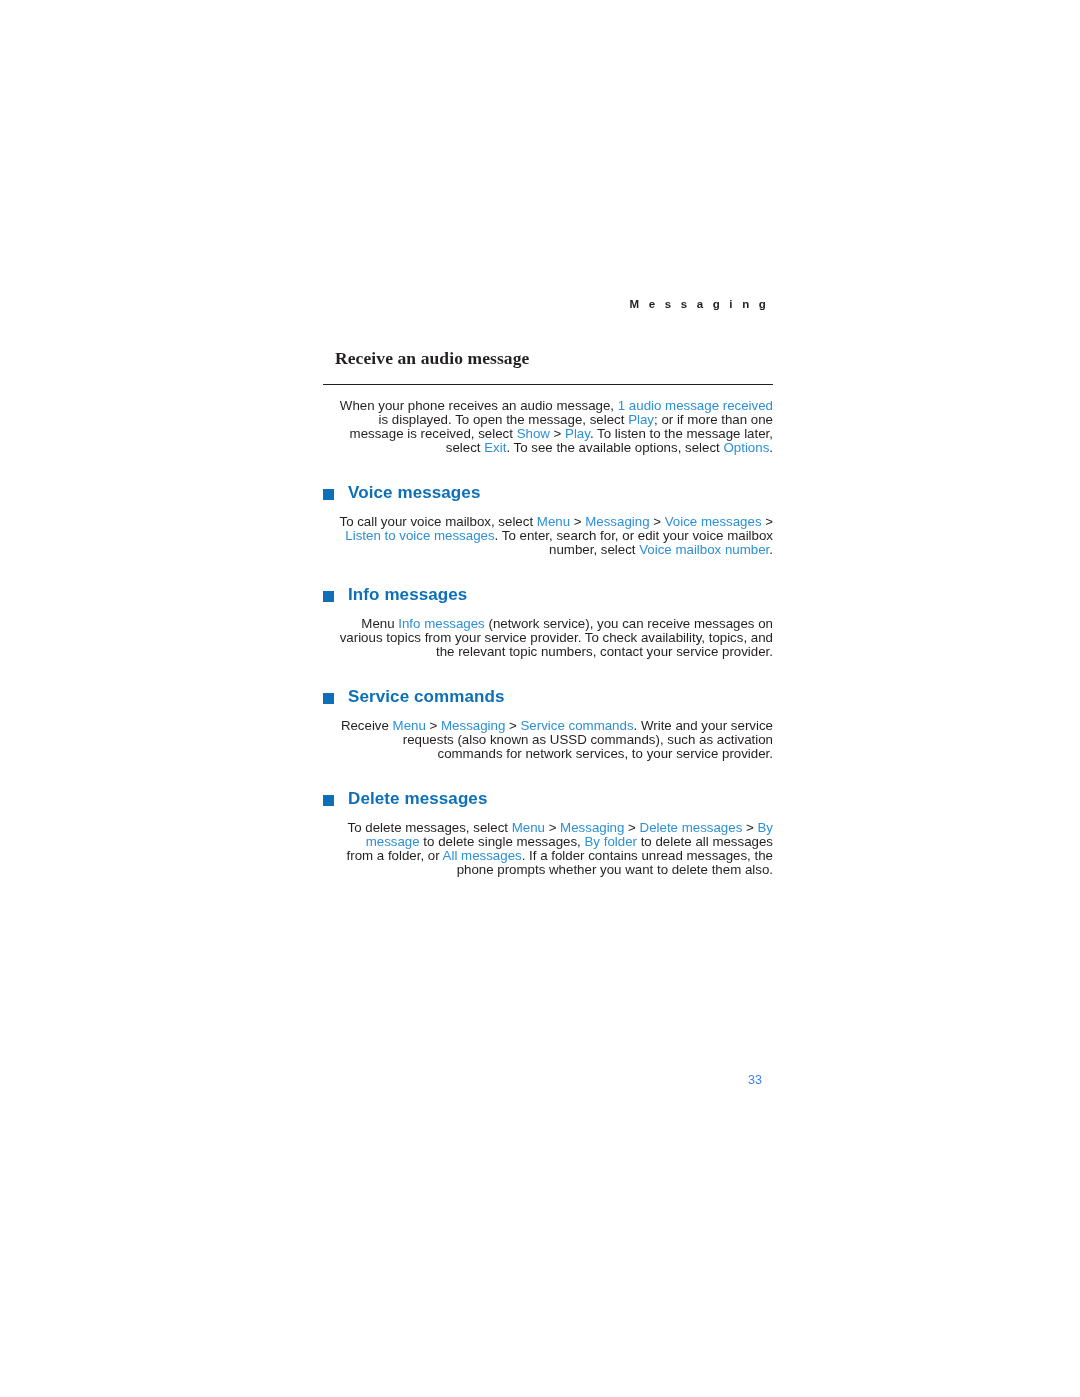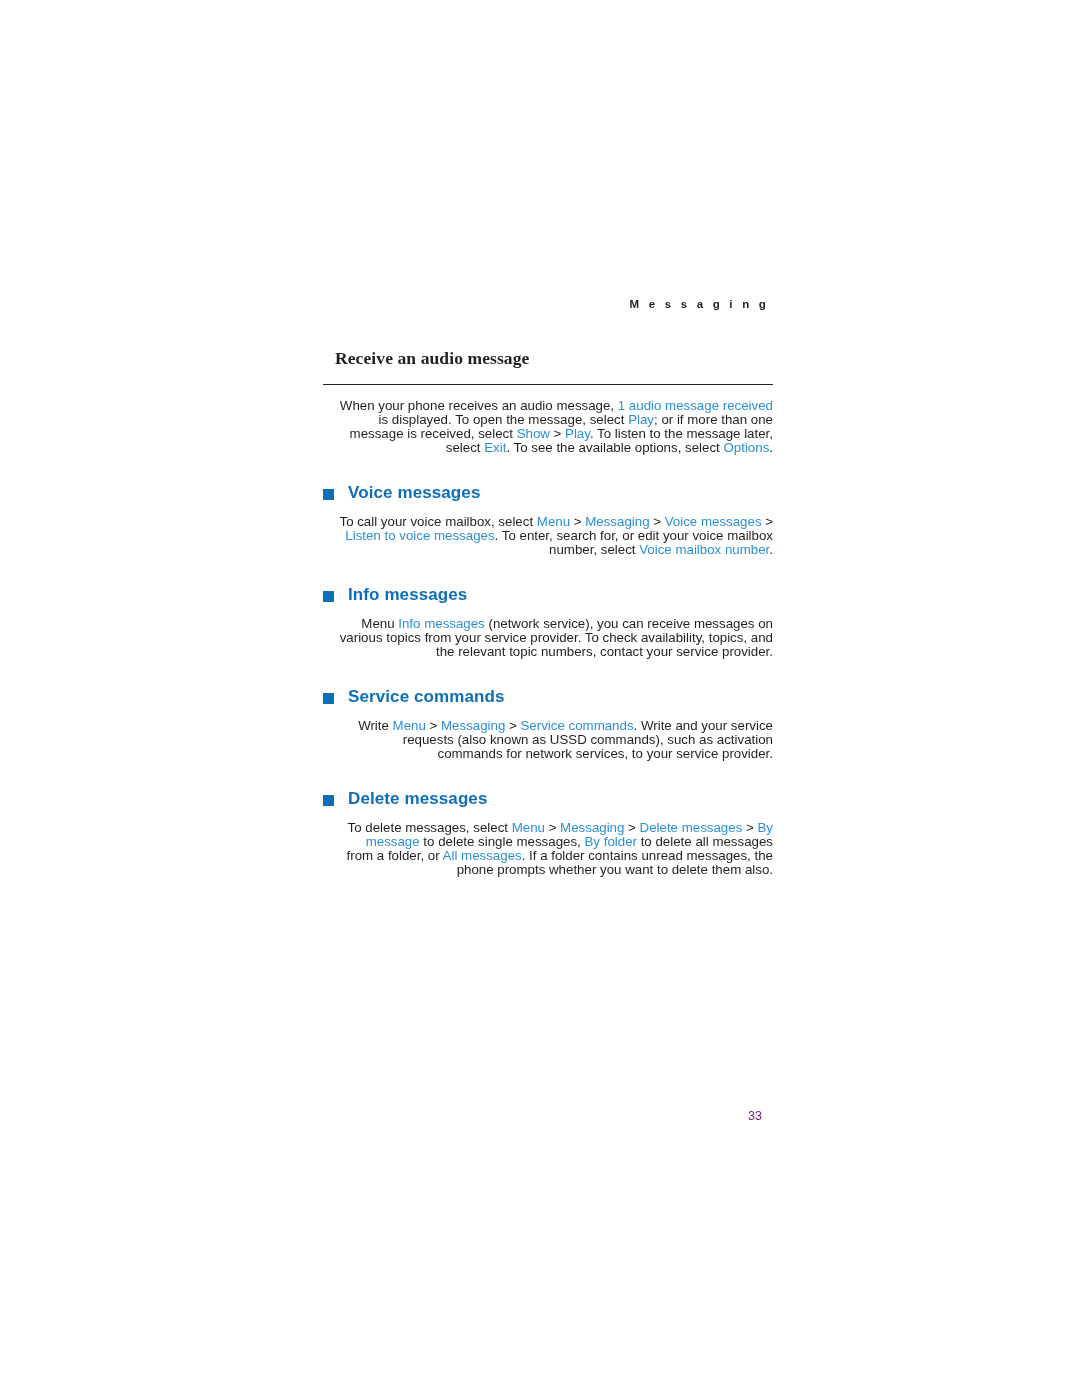--- a/index.html
+++ b/index.html
@@ -80,22 +80,21 @@
     text-align: right;
   }
   .kw { color: #2d8fd5; }
   .section-block { margin-bottom: 6px; }
   .spacer-md { height: 14px; }
   .pagenum {
     position: absolute;
     left: 748px;
     top: 1073px;
     font-size: 12.5px;
-    color: #701a75;
-    margin-top: 36px;
+    color: #3b82f6;
   }
   .nbsp-gap { display: inline-block; width: 52px; }
 </style>
 </head>
 <body>
 
 <div class="page">
 
   <div class="header-running">M e s s a g i n g</div>
 
@@ -128,21 +127,21 @@
       <p class="body"><span>Menu </span><span class="kw">Info messages</span><span> (network service), you can receive messages on various topics from your service provider. To check availability, topics, and the relevant topic numbers, contact your service provider.</span></p>
     </div>
 
     <div class="spacer-md"></div>
 
     <div class="section-block">
       <h3 class="blue-head">
         <span class="bullet"></span>
         <span>Service commands</span>
       </h3>
-      <p class="body"><span>Write </span><span class="kw">Menu</span><span> &gt; </span><span class="kw">Messaging</span><span> &gt; </span><span class="kw">Service commands</span><span>. Write and your service requests (also known as USSD commands), such as activation commands for network services, to your service provider.</span></p>
+      <p class="body"><span>Receive </span><span class="kw">Menu</span><span> &gt; </span><span class="kw">Messaging</span><span> &gt; </span><span class="kw">Service commands</span><span>. Write and your service requests (also known as USSD commands), such as activation commands for network services, to your service provider.</span></p>
     </div>
 
     <div class="spacer-md"></div>
 
     <div class="section-block">
       <h3 class="blue-head">
         <span class="bullet"></span>
         <span>Delete messages</span>
       </h3>
       <p class="body"><span>To delete messages, select </span><span class="kw">Menu</span><span> &gt; </span><span class="kw">Messaging</span><span> &gt; </span><span class="kw">Delete messages</span><span> &gt; </span><span class="kw">By message</span><span> to delete single messages, </span><span class="kw">By folder</span><span> to delete all messages from a folder, or </span><span class="kw">All messages</span><span>. If a folder contains unread messages, the phone prompts whether you want to delete them also.</span></p>

